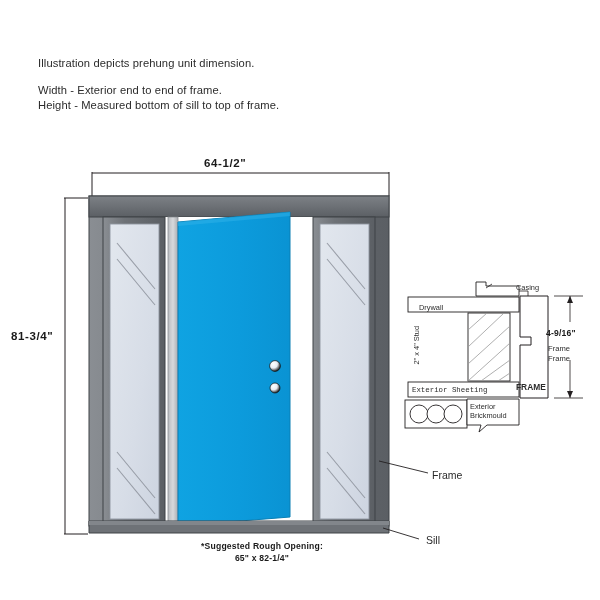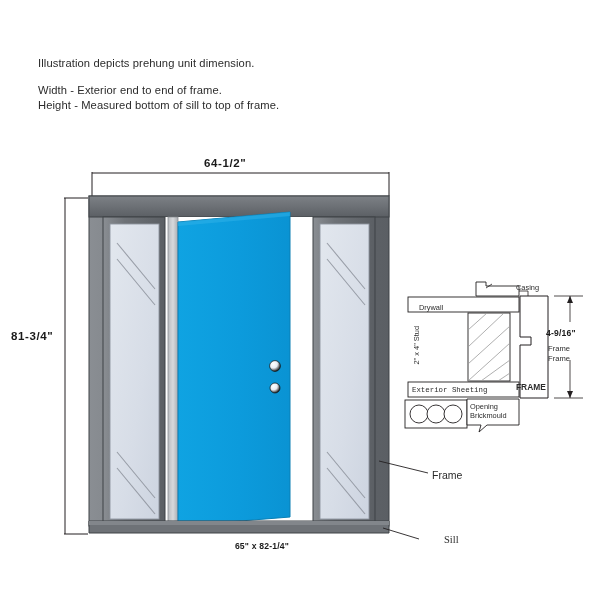--- a/index.html
+++ b/index.html
@@ -58,21 +58,21 @@
     left: 11px;
     top: 330px;
   }
   .callout-text {
     position: absolute;
     font-size: 10.5px;
     color: #2b2b2b;
     white-space: nowrap;
   }
   #callout-frame-text { left: 432px; top: 469px; }
-  #callout-sill-text  { left: 444px; top: 534px; font-family: Liberation Serif, serif; }
+  #callout-sill-text  { left: 426px; top: 534px; }
   .ro-block {
     position: absolute;
     left: 182px;
     top: 540px;
     text-align: center;
     width: 160px;
   }
   .ro-block div {
     font-size: 8.6px;
     font-weight: bold;
@@ -294,35 +294,36 @@
 
   <div class="dim-label" id="dim-width-label">64-1/2"</div>
 
   <div class="dim-label" id="dim-height-label">81-3/4"</div>
 
   <div class="callout-text" id="callout-frame-text">Frame</div>
 
   <div class="callout-text" id="callout-sill-text">Sill</div>
 
   <div class="ro-block">
+    <div>*Suggested Rough Opening:</div>
     <div>65" x 82-1/4"</div>
   </div>
 
   <div class="detail-text" id="detail-casing">Casing</div>
 
   <div class="detail-text" id="detail-drywall">Drywall</div>
 
   <div class="detail-text" id="detail-stud">2" x 4" Stud</div>
 
   <div class="detail-text" id="detail-sheeting">Exterior Sheeting</div>
 
   <div class="detail-text" id="detail-frame">FRAME</div>
 
   <div class="detail-text" id="detail-brick">
-    <div>Opening</div>
+    <div>Exterior</div>
     <div>Brickmould</div>
   </div>
 
   <div id="detail-dim-value">4-9/16"</div>
 
   <div id="detail-dim-sub">
     <div>Frame</div>
     <div>Frame</div>
   </div>
 

